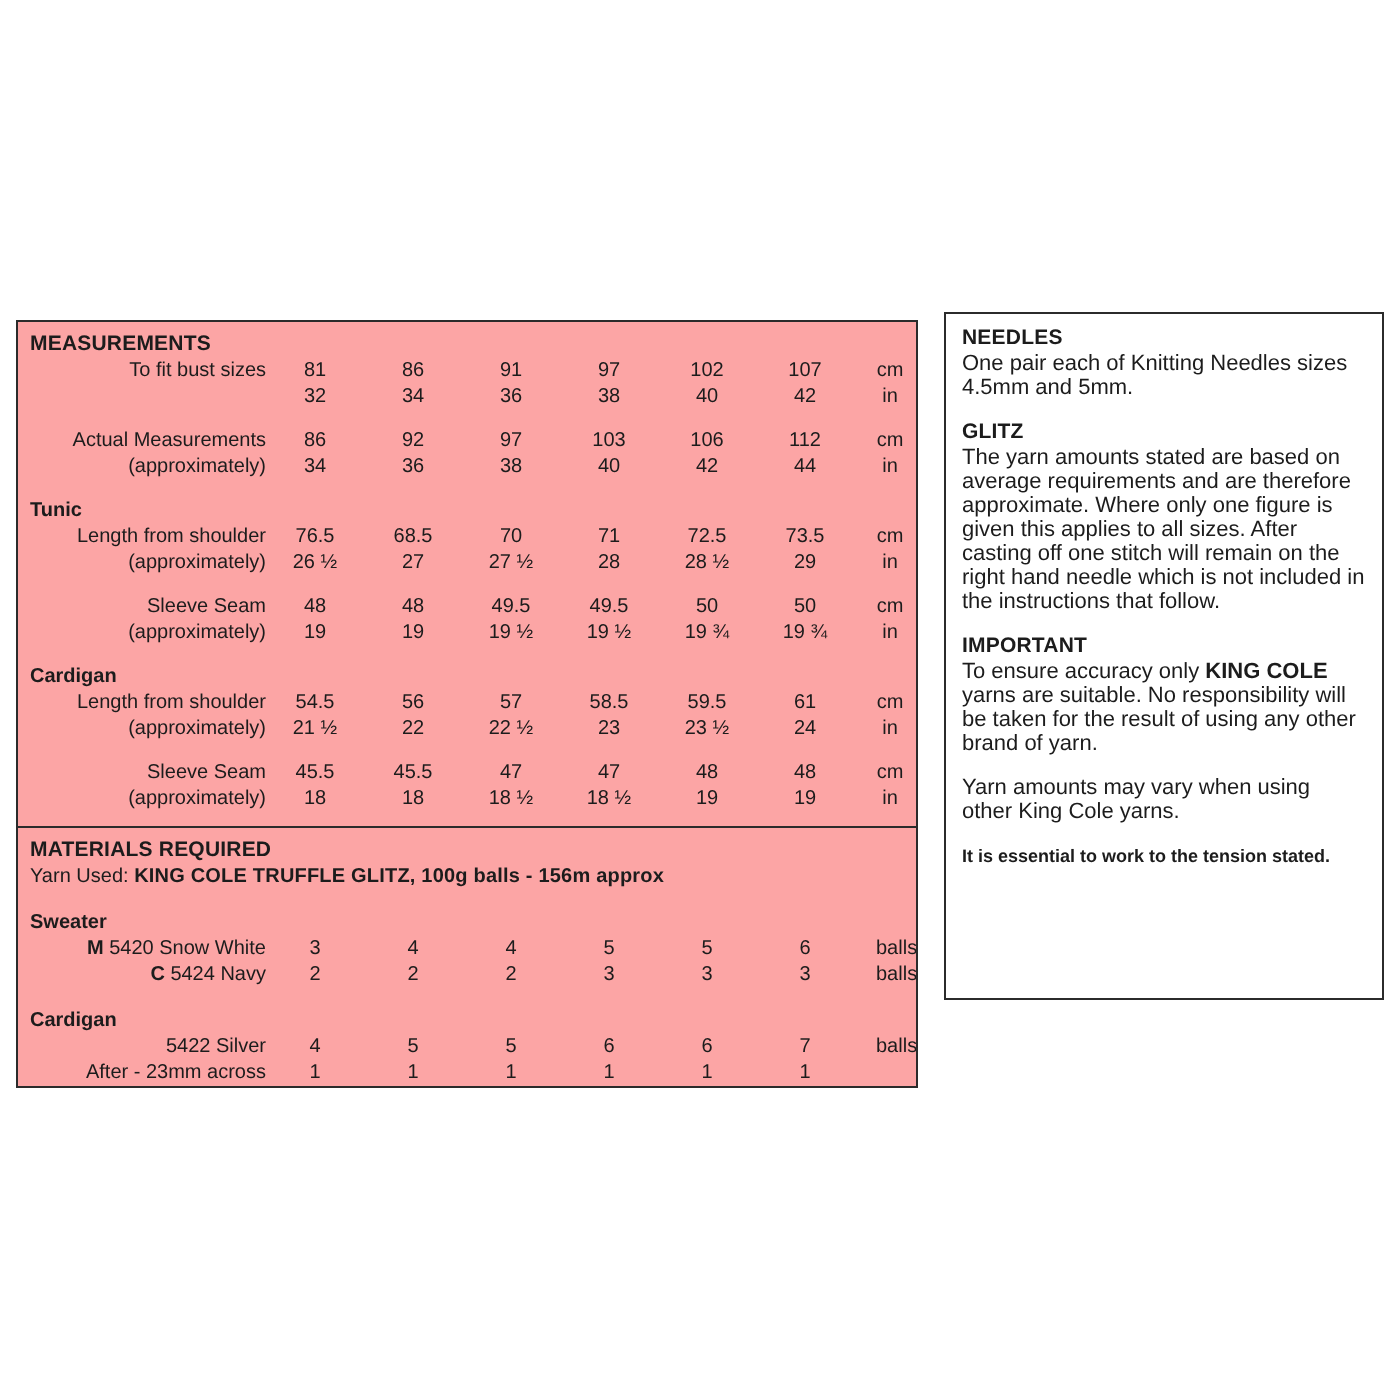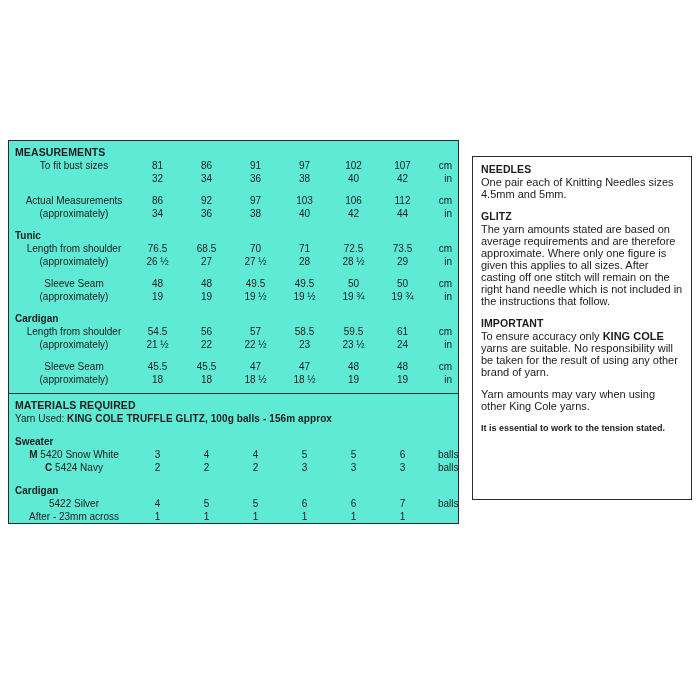--- a/index.html
+++ b/index.html
@@ -1,34 +1,34 @@
 <!DOCTYPE html>
 <html><head>
 <meta charset="utf-8">
 <style>
   * { margin:0; padding:0; box-sizing:border-box; }
   html,body { width:700px; height:700px; background:#ffffff; overflow:hidden;
               font-family:"Liberation Sans", sans-serif; color:#1c1c1c; }
   .sheet { position:relative; width:700px; height:700px; background:#fff; }
 
-  .left-box { position:absolute; left:8px; top:140px; width:451px; height:384px;
-              border:1.5px solid #2b2b2b; background:#5eead4; }
+  .left-box { position:absolute; left:8px; top:160px; width:451px; height:384px;
+              border:1.5px solid #2b2b2b; background:#fca5a5; }
   .right-box { position:absolute; left:472px; top:156px; width:220px; height:344px;
                border:1.5px solid #2b2b2b; background:#fff; padding:6px 8px; }
 
   .meas-section { height:253px; border-bottom:1.5px solid #2b2b2b; padding:5px 6px; overflow:hidden; }
   .mat-section  { padding:5px 6px; overflow:hidden; }
 
   .sec-title { font-weight:bold; font-size:10.5px; line-height:13px; letter-spacing:0.1px; }
 
   .trow { display:grid; grid-template-columns:118px 49px 49px 49px 49px 49px 49px 1fr;
           font-size:10px; line-height:13px; }
-  .trow .lbl  { text-align:center; white-space:nowrap; }
+  .trow .lbl  { text-align:right; white-space:nowrap; }
   .trow .val  { text-align:center; }
-  .trow .unit { text-align:right; padding-left:11px; }
+  .trow .unit { text-align:center; padding-left:11px; }
 
   .rowpair { margin-bottom:9px; }
   .rowpair:last-child { margin-bottom:0; }
   .group-head { font-weight:bold; font-size:10px; line-height:13px; }
 
   .yarn-line { font-size:10px; line-height:13px; margin-bottom:10px; }
   .yarn-line b { letter-spacing:0.1px;text-align:right; }
   .mat-rows .trow { margin-bottom:0; }
   .mat-gap { height:10px; }
 

